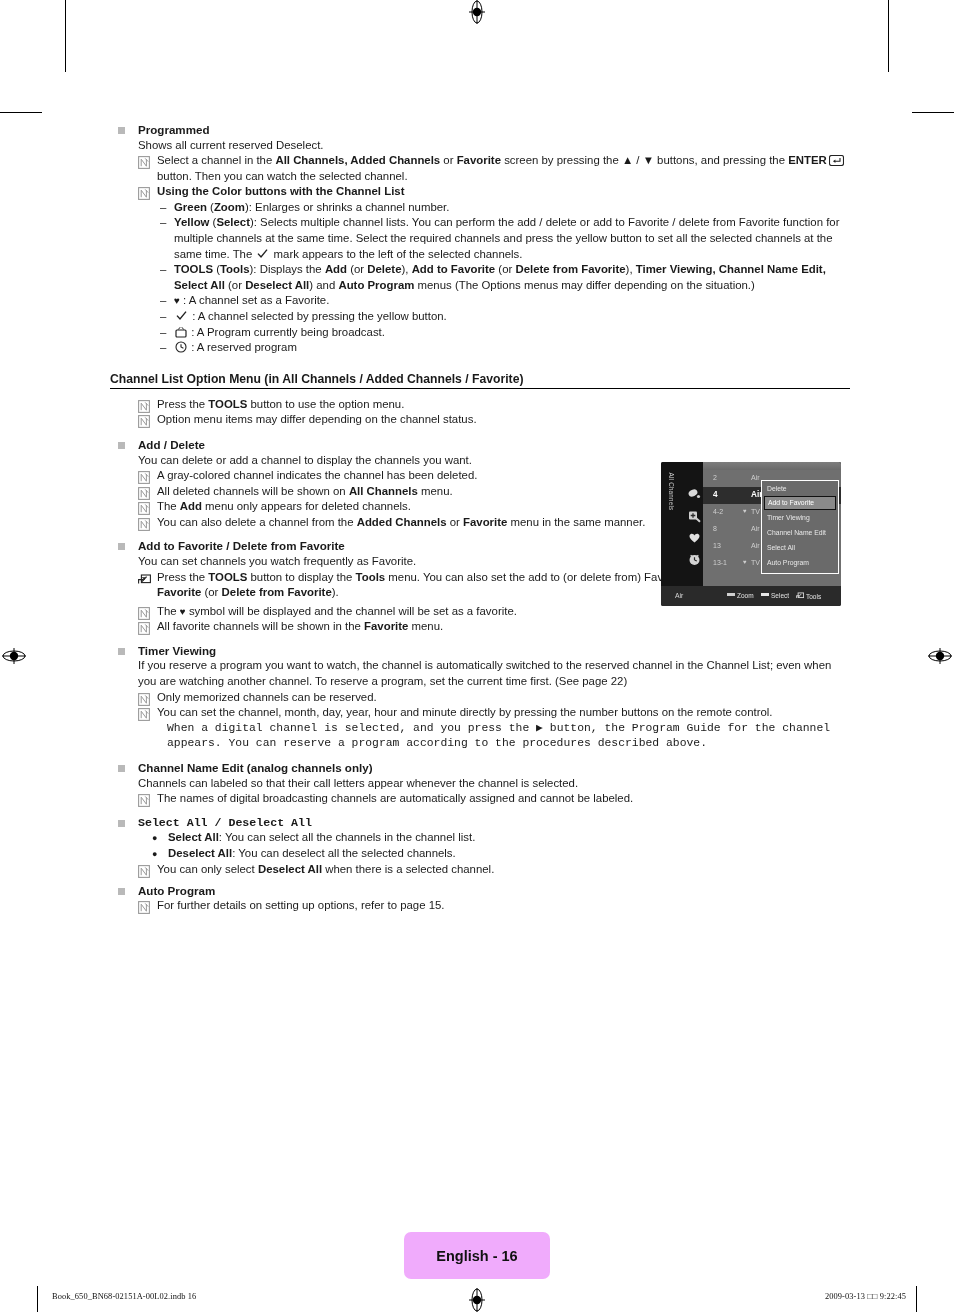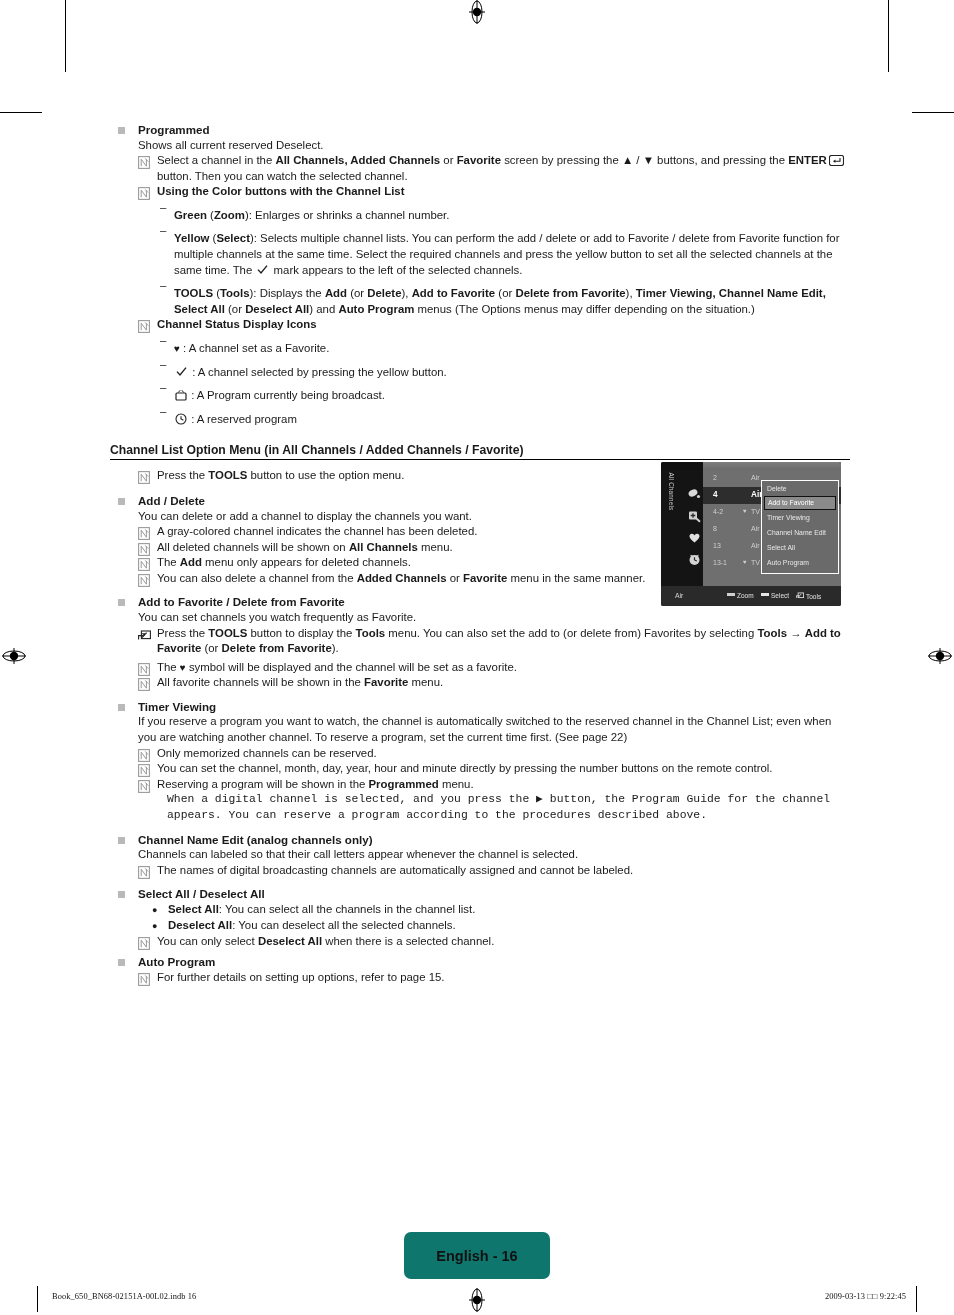--- a/index.html
+++ b/index.html
@@ -48,21 +48,21 @@
 
   
   .note { display:flex; align-items:flex-start; margin-left:28px; }
   .note .nicon { flex:0 0 auto; width:12px; height:13px; margin:2px 7px 0 0; }
   .note .ntxt  { font-size:11.4px; line-height:15.6px; flex:1 1 auto; }
   .note.bold .ntxt { font-weight:bold; }
 
   
   .dash { display:flex; align-items:flex-start; margin-left:50px; }
   .dash .dmark { flex:0 0 auto; width:14px; font-size:11.4px; line-height:15.6px; }
-  .dash .dtxt  { font-size:11.4px; line-height:15.6px; flex:1 1 auto;margin-top:8px; }
+  .dash .dtxt  { font-size:11.4px; line-height:15.6px; flex:1 1 auto; }
 
   
   .dot { display:flex; align-items:flex-start; margin-left:42px; }
   .dot .dmark { flex:0 0 auto; width:16px; font-size:9px; line-height:16px; }
   .dot .dtxt  { font-size:11.4px; line-height:15.6px; flex:1 1 auto; }
 
   .indent-text { margin-left:57px; font-size:11.4px; line-height:15.6px;font-family:Liberation Mono, monospace; }
 
   b, strong { font-weight:bold; }
 
@@ -144,21 +144,21 @@
   .bi-select{ left:100px; }
   .bi-tools { left:135px; }
   .colorbar { display:inline-block; width:8px; height:3px; background:#ddd; vertical-align:2px; margin-right:2px;}
   .colorbar.g { background:#cfcfcf; }
   .colorbar.y { background:#e6e6e6; }
 
   
   .pagepill {
     position:absolute; left:404px; top:1232px;
     width:146px; height:47px;
-    background:#0f766e; border-radius:7px;
+    background:#f0abfc; border-radius:7px;
     display:flex; align-items:center; justify-content:center;
     font-weight:bold; font-size:14.5px; color:#111;
   }
 
   
   .foot-left {
     position:absolute; left:52px; top:1292px;
     font-family:Liberation Serif, serif; font-size:8.4px; color:#111;
     letter-spacing:.1px;
     text-align:right;
@@ -257,30 +257,20 @@
     <span class="dtxt"><b>Yellow</b> (<b>Select</b><span>): Selects multiple channel lists. You can perform the add / delete or add to Favorite / delete from Favorite function for multiple channels at the same time. Select the required channels and press the yellow button to set all the selected channels at the same time. The </span><span class="ic ic-check"><svg viewBox="0 0 11 11" width="11" height="11">
             <path d="M1 5.6 L4 9 L10 1.6" fill="none" stroke="#222" stroke-width="1.4"></path>
           </svg></span><span> mark appears to the left of the selected channels.</span></span>
   </div>
 
   <div class="dash">
     <span class="dmark">–</span>
     <span class="dtxt"><b>TOOLS</b> (<b>Tools</b><span>): Displays the </span><b>Add</b><span> (or </span><b>Delete</b><span>), </span><b>Add to Favorite</b><span> (or </span><b>Delete from Favorite</b><span>), </span><b>Timer Viewing, Channel Name Edit, Select All</b><span> (or </span><b>Deselect All</b><span>) and </span><b>Auto Program</b><span> menus (The Options menus may differ depending on the situation.)</span></span>
   </div>
 
-  <div class="note bold">
-    <span class="nicon">
-      <svg viewBox="0 0 12 13" width="12" height="13">
-          <rect x="0.6" y="0.6" width="10.8" height="11.8" fill="none" stroke="#9a9a9a" stroke-width="1.1"></rect>
-          <path d="M3.2 10.2 L3.2 3.2 L8.4 10.2 L8.4 3.2" fill="none" stroke="#9a9a9a" stroke-width="1"></path>
-          <path d="M7.2 2.4 L10.2 5.6" stroke="#9a9a9a" stroke-width="1"></path>
-        </svg>
-    </span>
-    <span class="ntxt">Channel Status Display Icons</span>
-  </div>
 
   <div class="dash">
     <span class="dmark">–</span>
     <span class="dtxt"><span class="heart">♥</span> <span>: A channel set as a Favorite.</span></span>
   </div>
   <div class="dash">
     <span class="dmark">–</span>
     <span class="dtxt"><span class="ic ic-check"><svg viewBox="0 0 11 11" width="11" height="11">
             <path d="M1 5.6 L4 9 L10 1.6" fill="none" stroke="#222" stroke-width="1.4"></path>
           </svg></span> <span>: A channel selected by pressing the yellow button.</span></span>
@@ -304,20 +294,30 @@
 
   <div class="note">
     <span class="nicon">
       <svg viewBox="0 0 12 13" width="12" height="13">
           <rect x="0.6" y="0.6" width="10.8" height="11.8" fill="none" stroke="#9a9a9a" stroke-width="1.1"></rect>
           <path d="M3.2 10.2 L3.2 3.2 L8.4 10.2 L8.4 3.2" fill="none" stroke="#9a9a9a" stroke-width="1"></path>
           <path d="M7.2 2.4 L10.2 5.6" stroke="#9a9a9a" stroke-width="1"></path>
         </svg>
     </span>
     <span class="ntxt"><span>Press the </span><b>TOOLS</b><span> button to use the option menu.</span></span>
+  </div>
+  <div class="note">
+    <span class="nicon">
+      <svg viewBox="0 0 12 13" width="12" height="13">
+          <rect x="0.6" y="0.6" width="10.8" height="11.8" fill="none" stroke="#9a9a9a" stroke-width="1.1"></rect>
+          <path d="M3.2 10.2 L3.2 3.2 L8.4 10.2 L8.4 3.2" fill="none" stroke="#9a9a9a" stroke-width="1"></path>
+          <path d="M7.2 2.4 L10.2 5.6" stroke="#9a9a9a" stroke-width="1"></path>
+        </svg>
+    </span>
+    <span class="ntxt">Option menu items may differ depending on the channel status.</span>
   </div>
 
   <div class="sec" style="margin-top:9px;">
     <div class="sq"></div>
     <div class="sec-title">Add / Delete</div>
   </div>
   <div class="body-line" style="max-width:540px;">You can delete or add a channel to display the channels you want.</div>
 
   <div class="note" style="max-width:540px;">
     <span class="nicon">
@@ -418,49 +418,39 @@
   <div class="note">
     <span class="nicon">
       <svg viewBox="0 0 12 13" width="12" height="13">
           <rect x="0.6" y="0.6" width="10.8" height="11.8" fill="none" stroke="#9a9a9a" stroke-width="1.1"></rect>
           <path d="M3.2 10.2 L3.2 3.2 L8.4 10.2 L8.4 3.2" fill="none" stroke="#9a9a9a" stroke-width="1"></path>
           <path d="M7.2 2.4 L10.2 5.6" stroke="#9a9a9a" stroke-width="1"></path>
         </svg>
     </span>
     <span class="ntxt">You can set the channel, month, day, year, hour and minute directly by pressing the number buttons on the remote control.</span>
   </div>
-  <div class="note">
-    <span class="nicon">
-      <svg viewBox="0 0 12 13" width="12" height="13">
-          <rect x="0.6" y="0.6" width="10.8" height="11.8" fill="none" stroke="#9a9a9a" stroke-width="1.1"></rect>
-          <path d="M3.2 10.2 L3.2 3.2 L8.4 10.2 L8.4 3.2" fill="none" stroke="#9a9a9a" stroke-width="1"></path>
-          <path d="M7.2 2.4 L10.2 5.6" stroke="#9a9a9a" stroke-width="1"></path>
-        </svg>
-    </span>
-    <span class="ntxt"><span>Reserving a program will be shown in the </span><b>Programmed</b><span> menu.</span></span>
-  </div>
   <div class="indent-text">When a digital channel is selected, and you press the ▶ button, the Program Guide for the channel appears. You can reserve a program according to the procedures described above.</div>
 
   <div class="sec" style="margin-top:8px;">
     <div class="sq"></div>
     <div class="sec-title">Channel Name Edit (analog channels only)</div>
   </div>
   <div class="body-line">Channels can labeled so that their call letters appear whenever the channel is selected.</div>
   <div class="note">
     <span class="nicon">
       <svg viewBox="0 0 12 13" width="12" height="13">
           <rect x="0.6" y="0.6" width="10.8" height="11.8" fill="none" stroke="#9a9a9a" stroke-width="1.1"></rect>
           <path d="M3.2 10.2 L3.2 3.2 L8.4 10.2 L8.4 3.2" fill="none" stroke="#9a9a9a" stroke-width="1"></path>
           <path d="M7.2 2.4 L10.2 5.6" stroke="#9a9a9a" stroke-width="1"></path>
         </svg>
     </span>
     <span class="ntxt">The names of digital broadcasting channels are automatically assigned and cannot be labeled.</span>
   </div>
 
-  <div class="sec" style="margin-top:8px;">
+  <div class="sec" style="margin-top:8px;font-family:Liberation Mono, monospace;">
     <div class="sq"></div>
     <div class="sec-title">Select All / Deselect All</div>
   </div>
   <div class="dot">
     <span class="dmark">●</span>
     <span class="dtxt"><b>Select All</b><span>: You can select all the channels in the channel list.</span></span>
   </div>
   <div class="dot">
     <span class="dmark">●</span>
     <span class="dtxt"><b>Deselect All</b><span>: You can deselect all the selected channels.</span></span>

